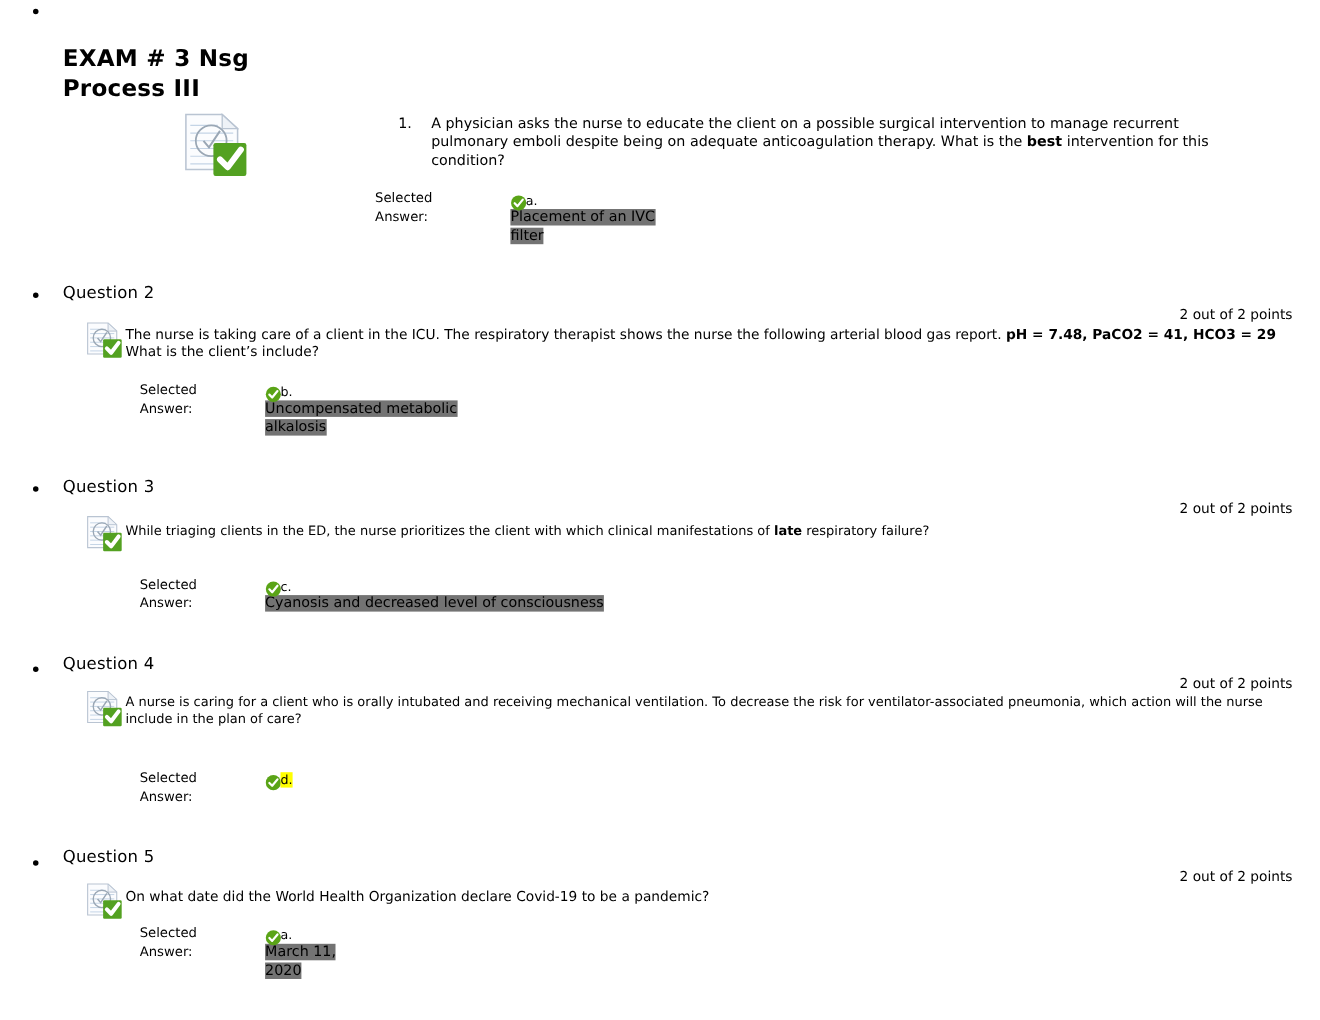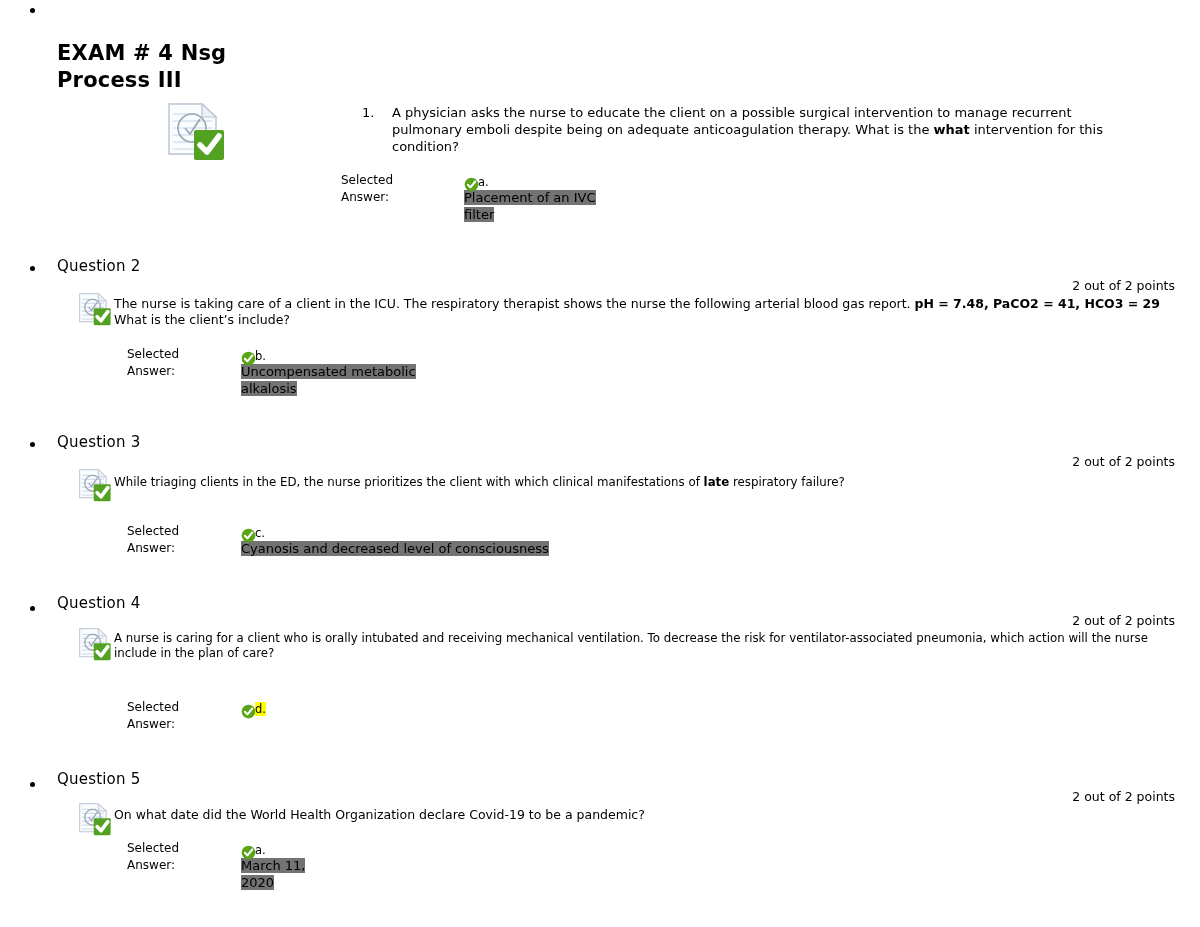--- a/index.html
+++ b/index.html
@@ -147,21 +147,21 @@
   }
 </style>
 </head>
 <body>
 
 <div class="page">
 
   <span class="bullet" style="left:30px; top:8px;"></span>
 
   <div id="title-block">
-    <span class="tline">EXAM # 4 Nsg</span>
+    <span class="tline">EXAM # 3 Nsg</span>
     <span class="tline">Process III</span>
   </div>
 
   <svg class="doc-icon" style="left:166px; top:102px;" width="64" height="62" viewBox="0 0 64 62">
     <g>
       <path d="M3 2 H36 L50 15 V52 H3 Z" fill="#fbfcfe" stroke="#b9c4d2" stroke-width="1.4"></path>
       <path d="M36 2 L50 15 H36 Z" fill="#eef2f7" stroke="#b9c4d2" stroke-width="1.2"></path>
       <g stroke="#c4d4e6" stroke-width="1">
         <line x1="7" y1="12" x2="32" y2="12"></line>
         <line x1="7" y1="19" x2="46" y2="19"></line>
@@ -171,21 +171,21 @@
         <line x1="7" y1="47" x2="46" y2="47"></line>
       </g>
       <circle cx="26" cy="26" r="14" fill="none" stroke="#9aa7b5" stroke-width="1.6"></circle>
       <path d="M19 26 L24 32 L34 17" fill="none" stroke="#9aa7b5" stroke-width="1.8"></path>
       <rect x="28" y="28" width="30" height="30" rx="2" fill="#53a121"></rect>
       <path d="M34 43 L41 50 L53 34" fill="none" stroke="#ffffff" stroke-width="5.5" stroke-linecap="round" stroke-linejoin="round"></path>
     </g>
   </svg>
 
   <div id="q1-num">1.</div>
-  <div id="q1-text" class="q-richtext"><span>A physician asks the nurse to educate the client on a possible surgical intervention to manage recurrent pulmonary emboli despite being on adequate anticoagulation therapy. What is the </span><b>what</b><span> intervention for this condition?</span></div>
+  <div id="q1-text" class="q-richtext"><span>A physician asks the nurse to educate the client on a possible surgical intervention to manage recurrent pulmonary emboli despite being on adequate anticoagulation therapy. What is the </span><b>best</b><span> intervention for this condition?</span></div>
 
   <div class="sa-label" style="left:341px; top:172px;">
     <span>Selected</span>
     <span>Answer:</span>
   </div>
   <div class="answer" style="left:464px; top:172px;">
       <span class="letter-row"><svg class="check-circle" viewBox="0 0 24 24">
           <circle cx="12" cy="12" r="11" fill="#5aa417"></circle>
           <path d="M6.2 12.4 L10.3 16.6 L18 7.2" fill="none" stroke="#ffffff" stroke-width="3.2" stroke-linecap="round" stroke-linejoin="round"></path>
         </svg><span class="letter">a.</span></span>

